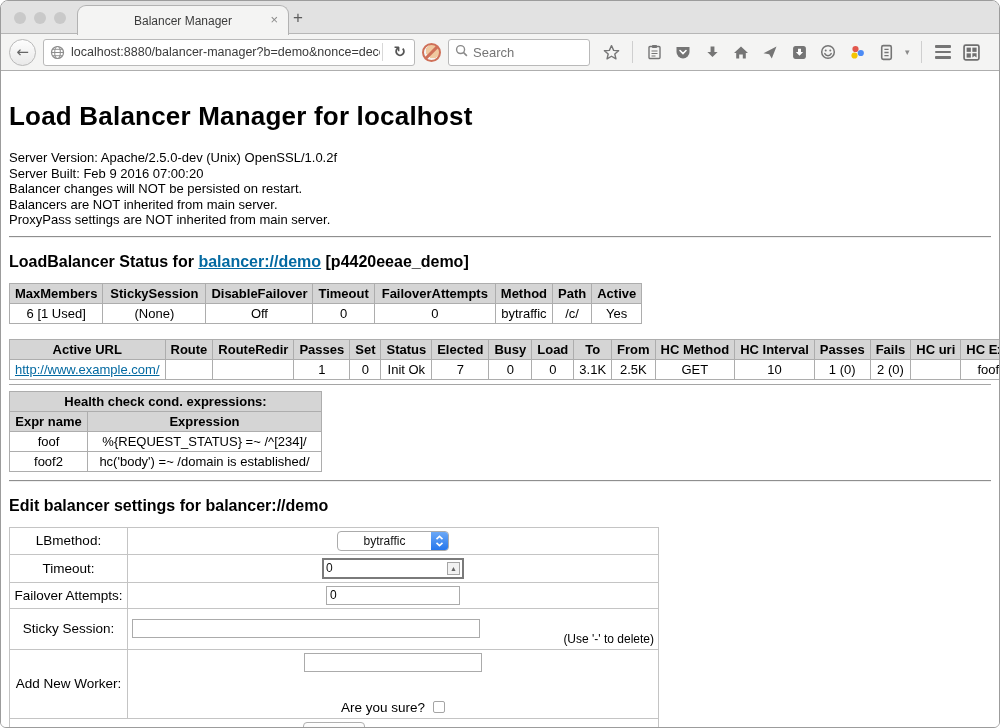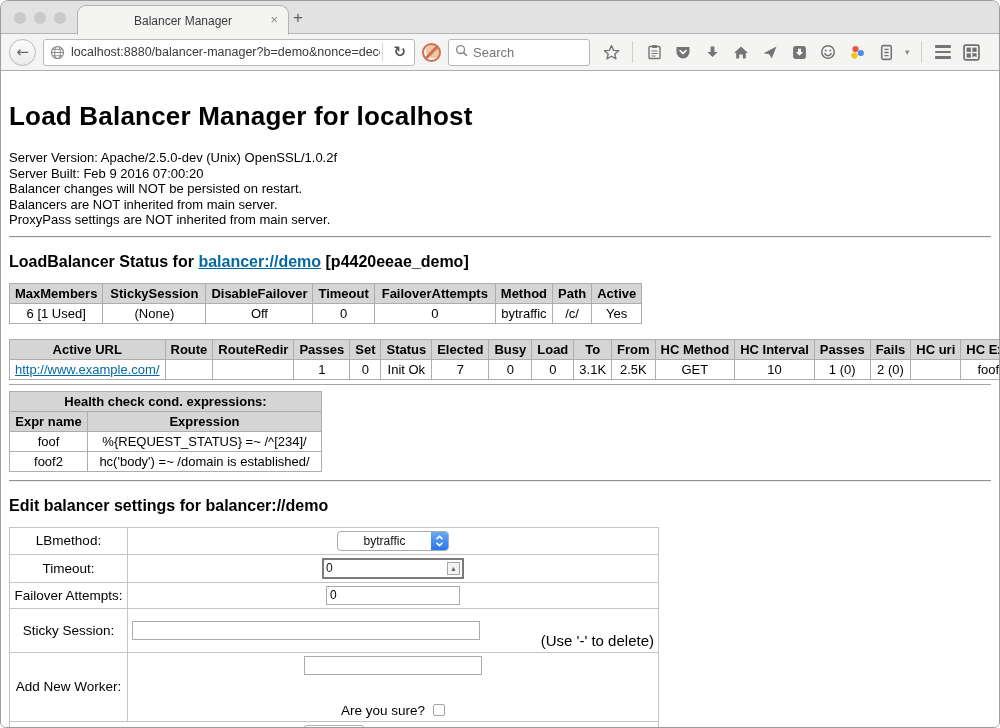--- a/index.html
+++ b/index.html
@@ -73,21 +73,21 @@
   input.txt { border:1px solid #ababab; height:19px; font-size:12px; padding:0 3px; font-family:"Liberation Sans",sans-serif; outline:none; }
   .radio { width:13px; height:13px; border-radius:50%; border:1px solid #9e9e9e; background:#fff; display:inline-block; }
   .radio.on { background:#2e86f6; border-color:#2270dd; position:relative; }
   .radio.on::after { content:""; position:absolute; left:4px; top:4px; width:5px; height:5px; border-radius:50%; background:#fff; }
   .radio-row { display:flex; align-items:center; gap:8px; justify-content:flex-end; width:60px; font-size:13.5px; }
   .checkbox { width:12px; height:12px; border:1px solid #a5a5a5; border-radius:2px; background:#fff; display:inline-block; }
   .btn-submit { font-size:12px; font-family:"Liberation Sans",sans-serif; padding:2px 11px; border:1px solid #b0b0b0;
                 border-radius:4px; background:linear-gradient(#ffffff,#ebebeb); color:#222; }
   .sticky-row { display:flex; align-items:center; }
   .sticky-row input { width:348px; }
-  .sticky-hint { margin-left:auto; font-size:15px;margin-top:20px; }
+  .sticky-hint { margin-left:auto; font-size:12px;margin-top:20px; }
   .addworker-row { display:flex; align-items:center; justify-content:center; gap:28px;flex-direction:column; }
   .addworker-row input { width:178px; }
   .sure { display:flex; align-items:center; gap:8px; font-size:13.5px; }
 </style>
 </head>
 <body>
 
 <div class="window">
 
   <div class="tabbar">

